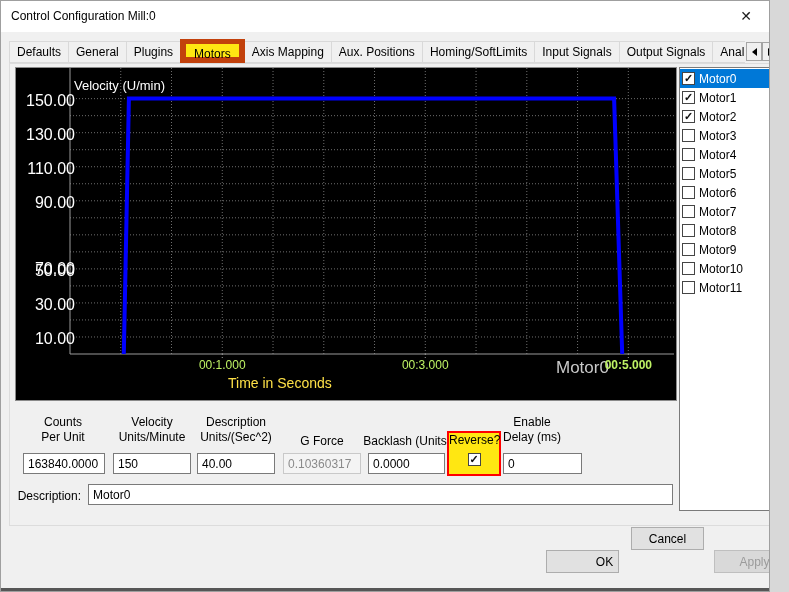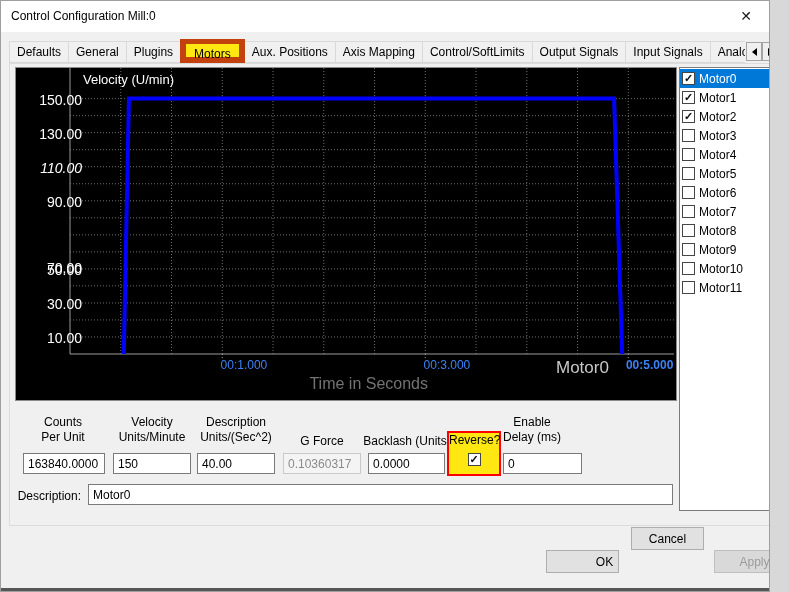--- a/index.html
+++ b/index.html
@@ -18,24 +18,24 @@
   .tab{height:22px;line-height:20px;padding:0 7px;background:#f0f0f0;border:1px solid #d9d9d9;margin-right:-1px;white-space:nowrap;box-sizing:border-box;}
   .tab.active{background:#ffe712;border:6px solid #c2410c;height:25px;line-height:21px;position:relative;z-index:2;padding:0 8px;}
   .tabscroll{position:absolute;top:41px;width:16px;height:19px;background:#f0f0f0;border:1px solid #a5a5a5;box-sizing:border-box;display:flex;align-items:center;justify-content:center;}
   .arr-l{width:0;height:0;border-top:4px solid transparent;border-bottom:4px solid transparent;border-right:5px solid #000;}
   .arr-r{width:0;height:0;border-top:4px solid transparent;border-bottom:4px solid transparent;border-left:5px solid #000;}
   
   .tabpage{position:absolute;left:8px;top:62px;width:772px;height:463px;border:1px solid #dcdcdc;box-sizing:border-box;}
   
   .chart{position:absolute;left:14px;top:66px;width:662px;height:334px;background:#000;border:1px solid #8a8a8a;box-sizing:border-box;overflow:hidden;}
   .chart svg{position:absolute;left:0;top:0;}
-  .chart-title{position:absolute;left:58px;top:4px;color:#ffffff;font-size:13px;margin-left:9px;}
-  .ytick{position:absolute;left:16px;width:50px;text-align:right;color:#ffffff;font-size:14px;}
-  .xtick{position:absolute;width:90px;text-align:right;color:#3b82f6;font-size:12px;top:290px;}
-  .xaxis-title{position:absolute;left:212px;top:307px;width:200px;text-align:right;color:#737373;font-size:16px;}
+  .chart-title{position:absolute;left:58px;top:10px;color:#ffffff;font-size:13px;}
+  .ytick{position:absolute;left:9px;width:50px;text-align:right;color:#ffffff;font-size:16px;}
+  .xtick{position:absolute;width:90px;text-align:center;color:#bef264;font-size:12px;top:290px;}
+  .xaxis-title{position:absolute;left:212px;top:307px;width:200px;text-align:left;color:#fde047;font-size:14px;}
   .overlay-label{position:absolute;left:540px;top:290px;color:#c9c9c9;font-size:17px;}
   
   .listbox{position:absolute;left:678px;top:66px;width:95px;height:444px;background:#fff;border:1px solid #7a7a7a;box-sizing:border-box;padding-top:1px;overflow:hidden;}
   .lrow{height:19px;display:flex;align-items:center;padding-left:2px;}
   .lrow.sel{background:#0078d7;color:#fff;}
   .cb{width:13px;height:13px;background:#fff;border:1px solid #454545;box-sizing:border-box;margin-right:4px;flex:none;font-size:11px;line-height:10px;text-align:center;color:#111;font-weight:bold;overflow:visible;}
   
   .flabel{position:absolute;text-align:center;line-height:15px;}
   .tinput{position:absolute;height:21px;border:1px solid #7a7a7a;background:#fff;font-family:"Liberation Sans",sans-serif;font-size:12px;padding:0 4px;box-sizing:border-box;color:#000;}
   .tinput.disabled{background:#f4f4f4;border-color:#c9c9c9;color:#8a8a8a;}
@@ -62,25 +62,25 @@
     <div class="close-btn">
       <span>✕</span>
     </div>
   </div>
 
   <div class="tabstrip">
       <div class="tab">Defaults</div>
       <div class="tab">General</div>
       <div class="tab">Plugins</div>
       <div class="tab active">Motors</div>
+      <div class="tab">Axis Mapping</div>
       <div class="tab">Aux. Positions</div>
-      <div class="tab">Axis Mapping</div>
-      <div class="tab">Control/SoftLimits</div>
+      <div class="tab">Homing/SoftLimits</div>
+      <div class="tab">Input Signals</div>
       <div class="tab">Output Signals</div>
-      <div class="tab">Input Signals</div>
       <div class="tab">Analog Input Signals</div>
     </div>
   <div class="tabscroll" style="left:745px;">
     <div class="arr-l"></div>
   </div>
   <div class="tabscroll" style="left:761px;">
     <div class="arr-r"></div>
   </div>
 
   <div class="tabpage"></div>
@@ -118,21 +118,21 @@
         <line x1="206.2689075630252" y1="286" x2="206.2689075630252" y2="291" stroke="#9a9a9a" stroke-width="1" stroke-dasharray="1,2"></line>
         <line x1="409.2941176470588" y1="286" x2="409.2941176470588" y2="291" stroke="#9a9a9a" stroke-width="1" stroke-dasharray="1,2"></line>
         <line x1="612.3193277310924" y1="286" x2="612.3193277310924" y2="291" stroke="#9a9a9a" stroke-width="1" stroke-dasharray="1,2"></line>
         <polyline points="107.8,286.0 112.9,30.6 598.1,30.6 606.2,286.0" fill="none" stroke="#0000ff" stroke-width="4" stroke-linejoin="miter"></polyline>
       </svg>
     <div class="chart-title">Velocity (U/min)</div>
     <div class="xaxis-title">Time in Seconds</div>
     <div class="overlay-label">Motor0</div>
   <div class="ytick" style="top: 23.6429px;">150.00</div>
       <div class="ytick" style="top: 57.6905px;">130.00</div>
-      <div class="ytick" style="top: 91.7381px; font-style: italic;">110.00</div>
+      <div class="ytick" style="top: 91.7381px;">110.00</div>
       <div class="ytick" style="top: 125.786px;">90.00</div>
       <div class="ytick" style="top: 159.833px; margin-top: 32px;">70.00</div>
       <div class="ytick" style="top: 193.881px;">50.00</div>
       <div class="ytick" style="top: 227.929px;">30.00</div>
       <div class="ytick" style="top: 261.976px;">10.00</div>
       <div class="xtick" style="left: 161.269px;">00:1.000</div>
       <div class="xtick" style="left: 364.294px;">00:3.000</div>
       <div class="xtick" style="left: 567.319px; font-weight: bold;">00:5.000</div>
     </div>
 

